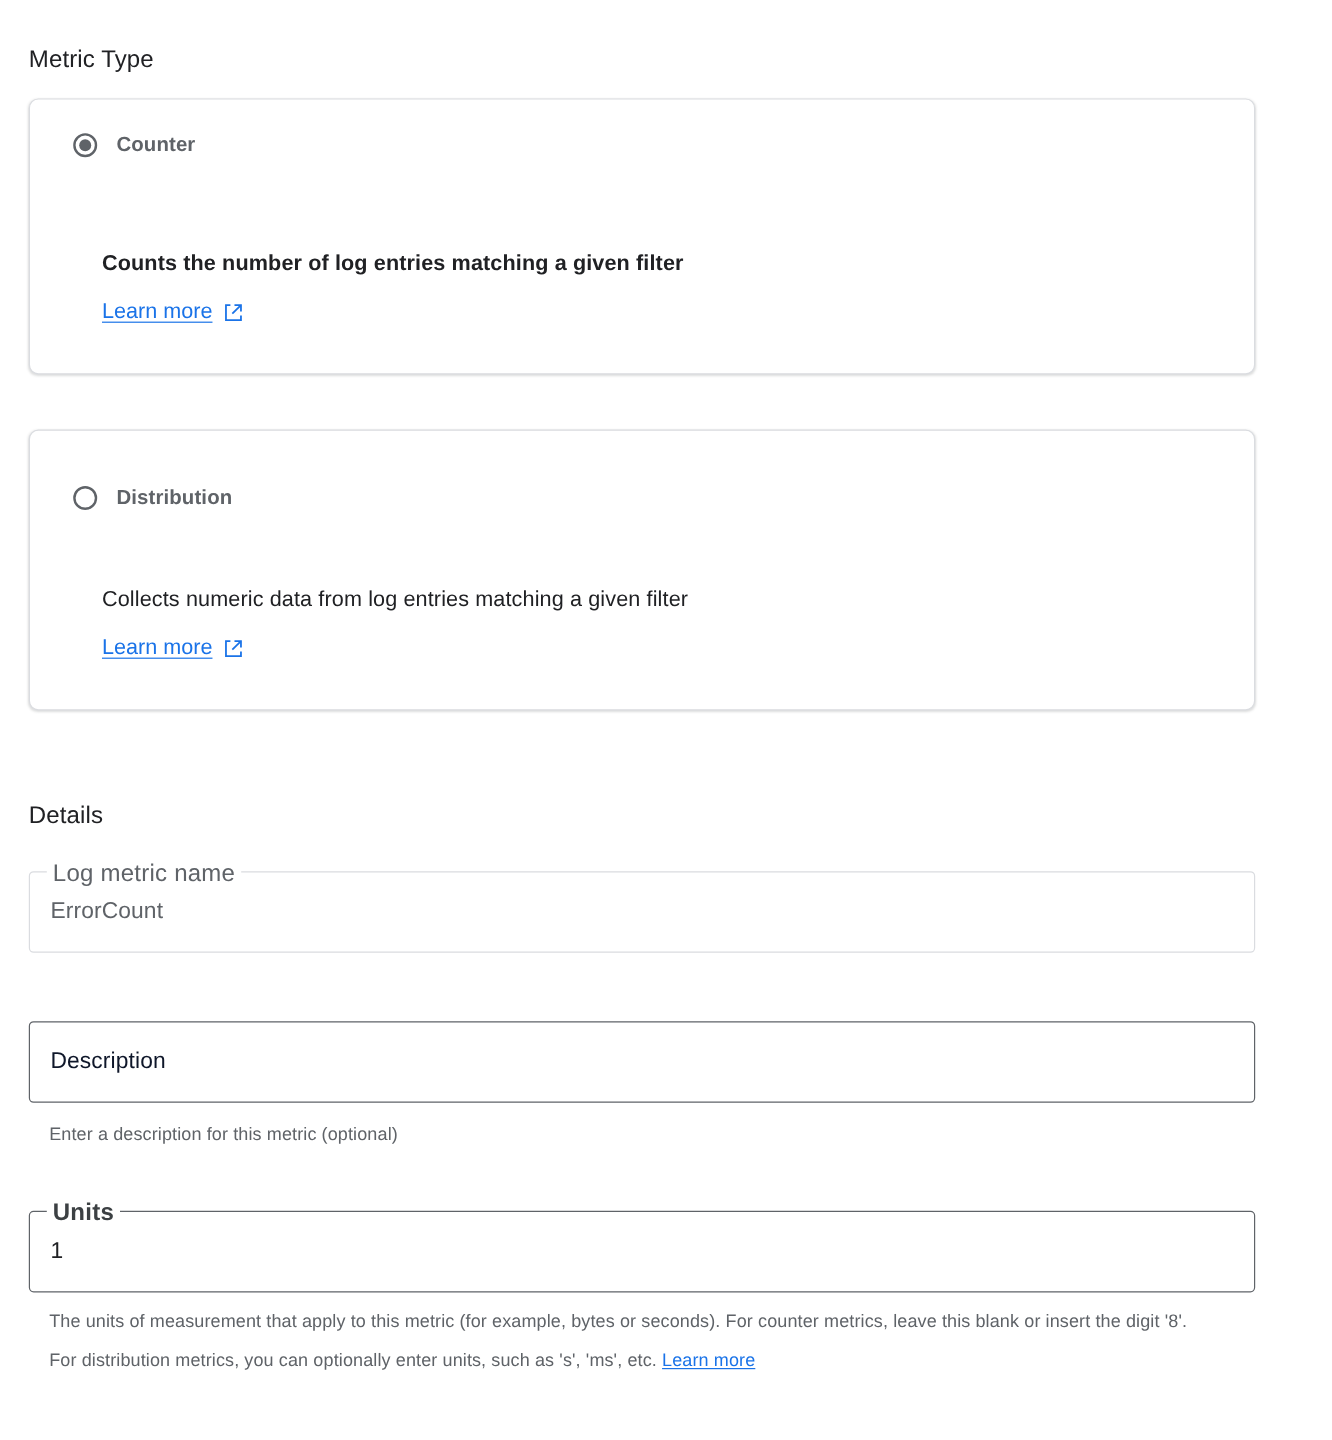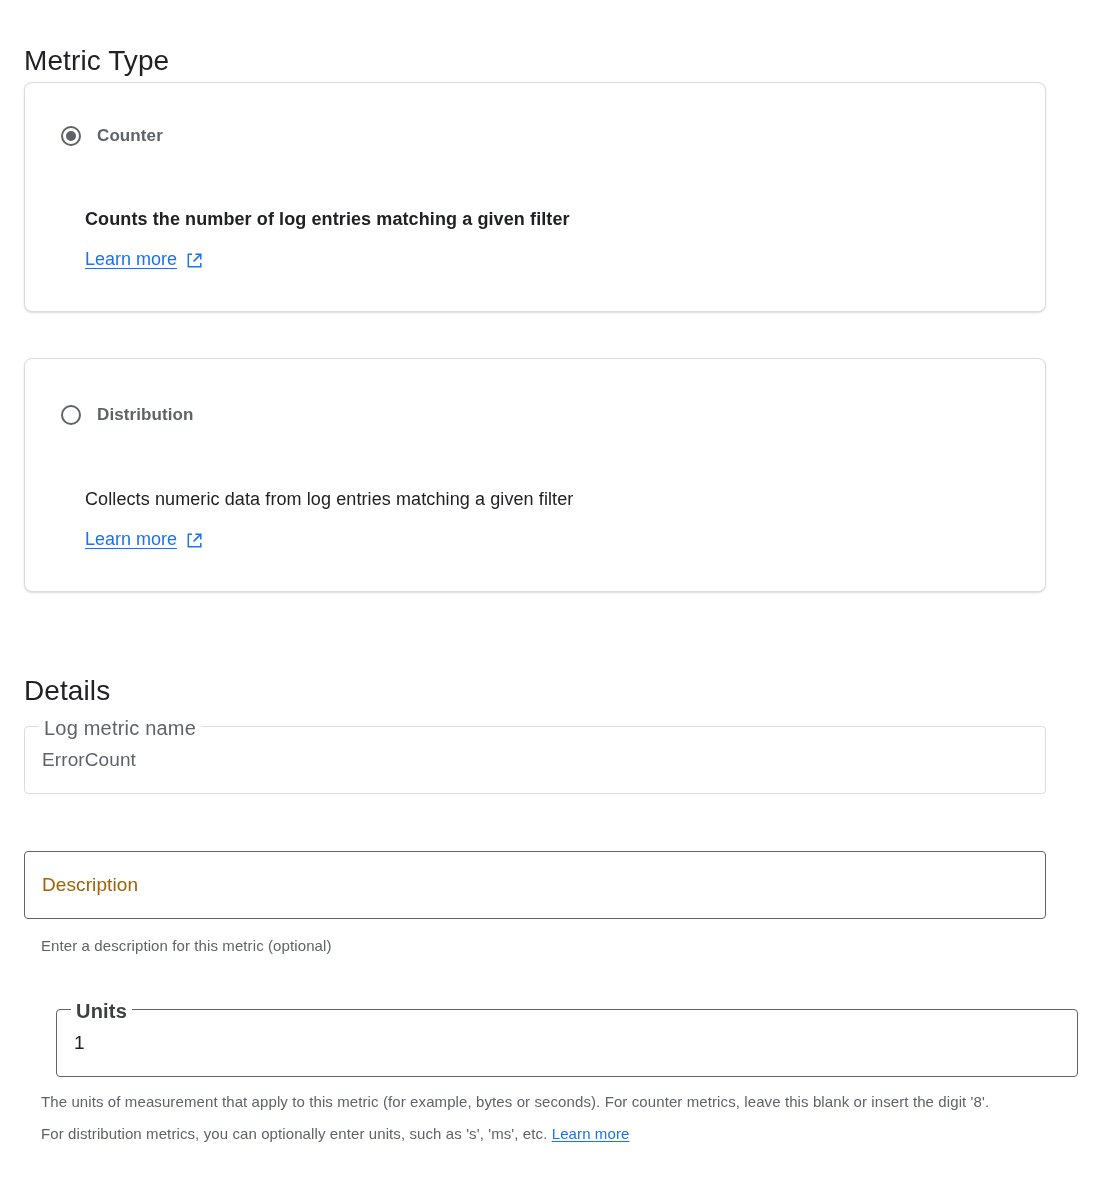--- a/index.html
+++ b/index.html
@@ -16,21 +16,21 @@
   }
   .page {
     position: relative;
     width: 1110px;
     height: 1200px;
     overflow: hidden;
   }
 
   
   .section-title {
-    font-size: 28px;
+    font-size: 20px;
     font-weight: 400;
     color: #202124;
     letter-spacing: 0.1px;
   }
   #metric-type-title {
     position: absolute;
     left: 24px;
     top: 22px;
   }
   #details-title {
@@ -60,21 +60,21 @@
     padding-left: 28px;
   }
 
   .radio-row {
     position: absolute;
     left: 36px;
     display: flex;
     align-items: center;
     gap: 16px;
   }
-  #card-counter .radio-row { top: 43px; }
+  #card-counter .radio-row { top: 28px; }
   #card-distribution .radio-row { top: 46px; }
 
   .radio {
     width: 20px;
     height: 20px;
     border-radius: 50%;
     border: 2px solid #5f6368;
     box-sizing: border-box;
     position: relative;
     flex: 0 0 auto;
@@ -150,21 +150,20 @@
     top: 851px;
     width: 1022px;
     height: 68px;
     border: 1px solid #5f6368;
   }
   #field-units {
     top: 1009px;
     width: 1022px;
     height: 68px;
     border: 1px solid #5f6368;
-    margin-left: 32px;
   }
 
   .float-label {
     position: absolute;
     top: -10px;
     left: 14px;
     padding: 0 5px;
     background: #ffffff;
     font-size: 20px;
     color: #5f6368;
@@ -178,21 +177,21 @@
   .field-value {
     position: absolute;
     left: 17px;
     top: 50%;
     transform: translateY(-50%);
     font-size: 19px;
     color: #5f6368;
     letter-spacing: 0.1px;
   }
   #field-units .field-value { color: #202124; }
-  .field-value.placeholder { color: #a16207; }
+  .field-value.placeholder { color: #0f172a; }
 
   .helper {
     position: absolute;
     left: 41px;
     font-size: 15px;
     color: #5f6368;
     letter-spacing: 0.1px;
     line-height: 32px;
   }
   #helper-description { top: 930px; }

